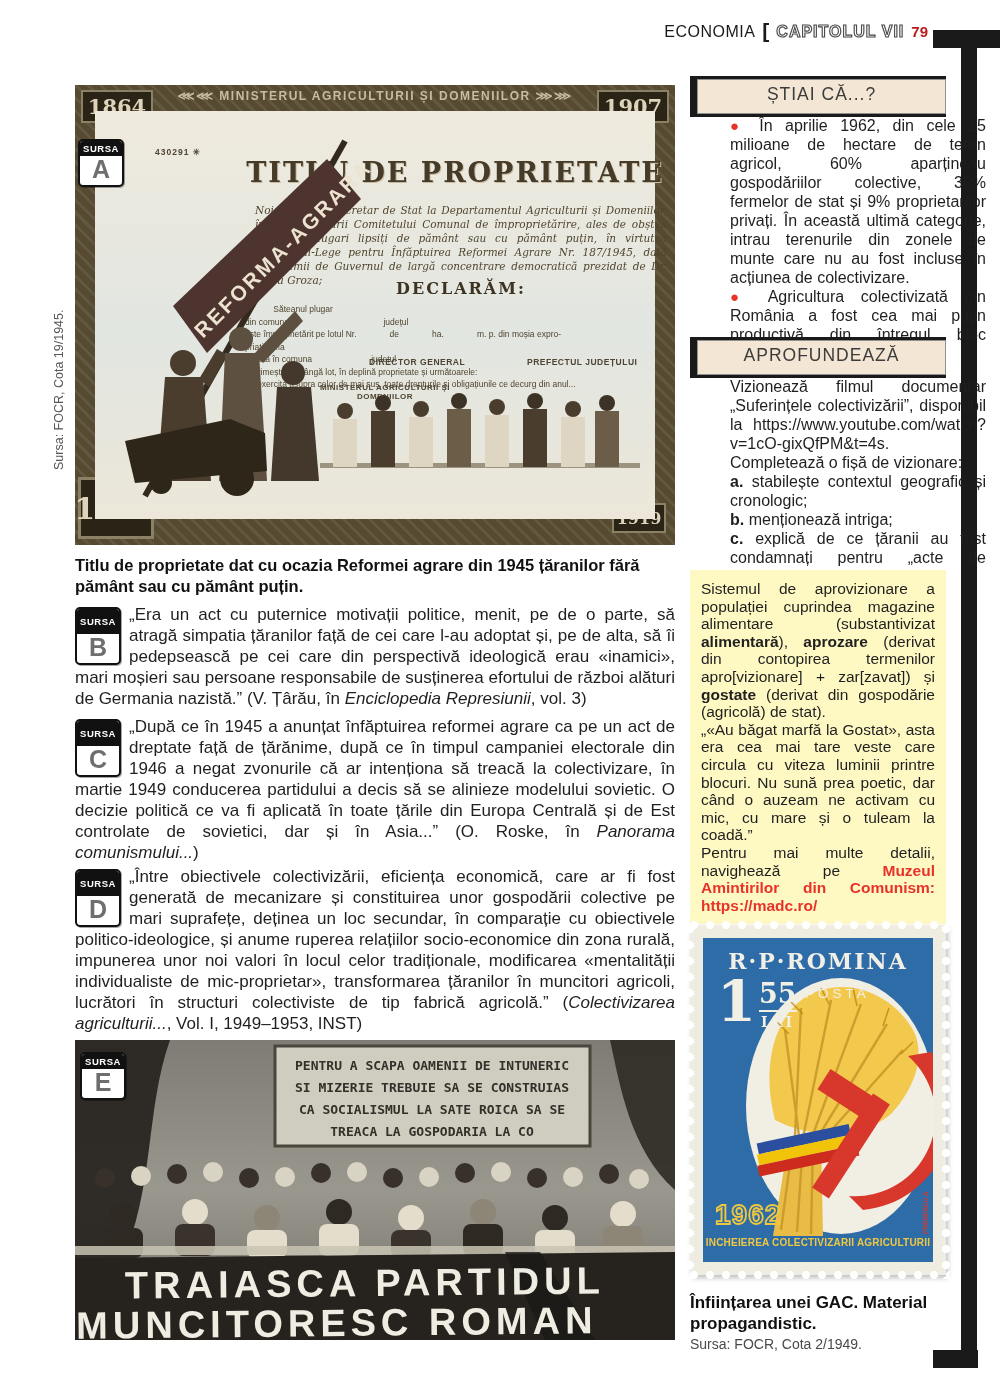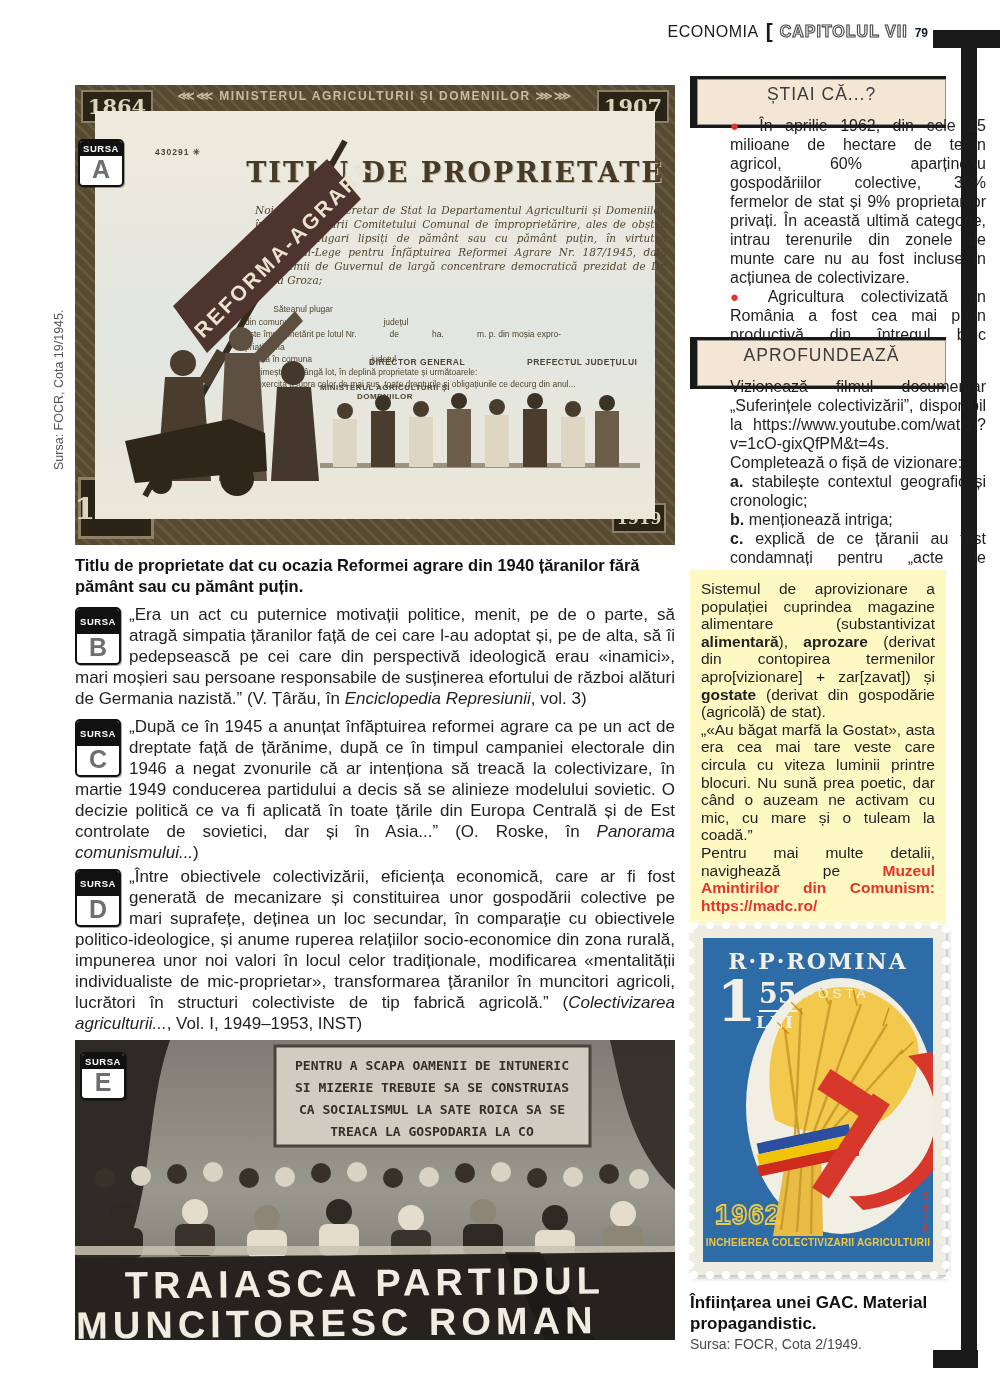--- a/index.html
+++ b/index.html
@@ -5,21 +5,21 @@
   * { margin:0; padding:0; box-sizing:border-box; }
   html,body { background:#ffffff; }
   body { font-family:"Liberation Sans", sans-serif; color:#1f1f1f; }
   .page { position:relative; width:1000px; height:1390px; background:#fff; overflow:hidden; }
 
   
   .header { position:absolute; top:18px; right:72px; display:flex; align-items:baseline; gap:7px; font-size:16px; }
   .h-section { color:#1a1a1a; letter-spacing:.5px; }
   .h-bracket { font-weight:800; font-size:21px; color:#1a1a1a; transform:translateY(1px); }
   .h-chapter { font-weight:800; letter-spacing:1px; color:#ffffff; -webkit-text-stroke:1.1px #4c4c4c; text-shadow:0 0 1px #777; }
-  .h-page { font-weight:800; font-size:12px; color:#0f172a; }
+  .h-page { font-weight:800; font-size:15px; color:#b91c1c; }
   .bar-top    { position:absolute; left:933px; top:30px;  width:67px; height:18px; background:#1a1a1a; }
   .bar-right  { position:absolute; left:961px; top:30px;  width:16px; height:1338px; background:#1a1a1a; }
   .bar-bottom { position:absolute; left:933px; top:1350px; width:45px; height:18px; background:#1a1a1a; }
 
   
   .sursa-badge { width:46px; border:2px solid #111; border-radius:5px; background:#fff; text-align:center; overflow:hidden; box-shadow:1px 1px 0 rgba(0,0,0,.35); }
   .sursa-badge .sb-top { background:#111; color:#fff; font-size:9.5px; font-weight:700; letter-spacing:.5px; padding:2px 0; }
   .sursa-badge .sb-letter { color:#6e6e6e; font-size:25px; font-weight:800; line-height:1; padding:1px 0 3px; }
   .badge-abs { position:absolute; z-index:5; }
 
@@ -59,21 +59,21 @@
   .srcblock .sursa-badge { float:left; margin:3px 8px 2px 0; }
   .srcblock em { font-style:italic; }
 
   
   .photoE { position:absolute; left:75px; top:1040px; width:600px; height:300px; background:#8d8b85; }
   .photoE svg { display:block; width:100%; height:100%; }
 
   
   .rcol-head { position:absolute; left:690px; width:256px; background:#1a1a1a; padding:3px 0 3px 7px; }
   .rcol-head .inner { background:#f4e6d4; border:1px solid #8f8f8f; text-align:center; font-size:17.5px;
-          letter-spacing:1px; color:#3c3c3c; padding:4px 0 19px; }
+          letter-spacing:1px; color:#3c3c3c; padding:4px 0 8px; }
   .rtext { position:absolute; left:690px; width:256px; font-size:16px; line-height:19px; text-align:justify;margin-left:40px; }
   .rtext p { margin-bottom:0; }
   .bullet { color:#e8332a; font-size:15px; }
   .tasklabel { font-weight:700; }
   .greenbox { position:absolute; left:690px; top:570px; width:256px; min-height:335px; background:#fef9c3;
           padding:10px 11px; font-size:15.5px; line-height:17.6px; text-align:justify; }
   .greenbox b { font-weight:700; }
   .madc-link { color:#e8332a; font-weight:700; }
 
   
@@ -83,21 +83,21 @@
   .perf-t { left:-4px; right:-4px; top:-6px; height:12px; background-image:radial-gradient(circle 4.2px at 50% 50%, #fff 92%, rgba(255,255,255,0) 95%); background-size:16px 12px; background-repeat:repeat-x; }
   .perf-b { left:-4px; right:-4px; bottom:-6px; height:12px; background-image:radial-gradient(circle 4.2px at 50% 50%, #fff 92%, rgba(255,255,255,0) 95%); background-size:16px 12px; background-repeat:repeat-x; }
   .perf-l { top:-4px; bottom:-4px; left:-6px; width:12px; background-image:radial-gradient(circle 4.2px at 50% 50%, #fff 92%, rgba(255,255,255,0) 95%); background-size:12px 16px; background-repeat:repeat-y; }
   .perf-r { top:-4px; bottom:-4px; right:-6px; width:12px; background-image:radial-gradient(circle 4.2px at 50% 50%, #fff 92%, rgba(255,255,255,0) 95%); background-size:12px 16px; background-repeat:repeat-y; }
   .stamp-blue { position:absolute; left:13px; top:13px; width:230px; height:324px; background:#2e6ca8; overflow:hidden; }
   .stamp-country { position:absolute; top:10px; left:0; right:0; text-align:center; font-family:"DejaVu Serif",serif;
           font-weight:600; font-size:22px; letter-spacing:2px; color:#f2efe6; z-index:3; }
   .stamp-val { position:absolute; left:14px; top:40px; z-index:3; color:#f2efe6; font-family:"DejaVu Serif",serif; }
   .sv-int { font-size:56px; line-height:.85; font-weight:600; float:left; }
   .sv-frac { font-size:27px; font-weight:600; margin-left:3px; display:inline-block; border-bottom:2px solid #f2efe6; padding-bottom:1px; }
-  .sv-lei { font-size:17px; letter-spacing:2px; font-weight:600; }
+  .sv-lei { font-size:14px; letter-spacing:2px; font-weight:600; margin-left:5px; }
   .stamp-posta { position:absolute; left:102px; top:48px; z-index:3; color:#f2efe6; font-size:13.5px; letter-spacing:4px; }
   .stamp-art { position:absolute; left:0; top:0; width:100%; height:100%; z-index:2; }
   .stamp-caption { position:absolute; left:690px; top:1292px; width:270px; }
   .stamp-caption .bold { font-size:17px; font-weight:700; line-height:21px; color:#111; }
   .stamp-caption .src { font-size:14px; color:#4a4a4a; margin-top:2px; }
 </style>
 </head>
 <body>
 
 <div class="page">
@@ -115,20 +115,21 @@
   <div class="docA">
     <div class="doc-banner">⋘⋘  MINISTERUL AGRICULTURII ȘI DOMENIILOR  ⋙⋙</div>
     <div class="year-plate yp-tl">1864</div>
     <div class="year-plate yp-tr">1907</div>
     <div class="year-plate yp-bl">1945</div>
     <div class="year-plate yp-br">1919</div>
     <div class="paper">
       <div class="doc-serial">430291 ✳</div>
       <div class="doc-title">TITLU DE PROPRIETATE</div>
       <div class="doc-intro">Noi, Ministru Secretar de Stat la Departamentul Agriculturii și Domeniilor, în baza hotărârii Comitetului Comunal de împroprietărire, ales de obștea sătenilor plugari lipsiți de pământ sau cu pământ puțin, în virtutea Decretului-Lege pentru Înfăptuirea Reformei Agrare Nr. 187/1945, dată plugărimii de Guvernul de largă concentrare democratică prezidat de Dr. Petru Groza;</div>
+      <div class="doc-declaram">DECLARĂM:</div>
       <div class="doc-form">
         <div>            Săteanul plugar</div>
         <div>din comuna                                        județul</div>
         <div>este împroprietărit pe lotul Nr.              de              ha.              m. p. din moșia expro-</div>
         <div>priată dela</div>
         <div>situată în comuna                         județul</div>
         <div>– Primește, pe lângă lot, în deplină proprietate și următoarele:</div>
         <div>Va exercita asupra celor de mai sus, toate drepturile și obligațiunile ce decurg din anul...</div>
       </div>
       <div class="doc-min-small">MINISTERUL AGRICULTURII ȘI DOMENIILOR</div>
@@ -181,21 +182,21 @@
     </div>
 
     <div class="sursa-badge badge-abs" style="left:3px; top:54px;">
       <div class="sb-top">SURSA</div>
       <div class="sb-letter">A</div>
     </div>
   </div>
 
   <div class="side-caption">Sursa: FOCR, Cota 19/1945.</div>
 
-  <div class="caption-a">Titlu de proprietate dat cu ocazia Reformei agrare din 1940 țăranilor fără pământ sau cu pământ puțin.</div>
+  <div class="caption-a">Titlu de proprietate dat cu ocazia Reformei agrare din 1945 țăranilor fără pământ sau cu pământ puțin.</div>
 
   <div class="srcblock" style="top:604px;">
     <div class="sursa-badge">
       <div class="sb-top">SURSA</div>
       <div class="sb-letter">B</div>
     </div>
     <p><span>„Era un act cu puternice motivații politice, menit, pe de o parte, să atragă simpatia țăranilor față de cei care l-au adoptat și, pe de alta, să îi pedepsească pe cei care din perspectivă ideologică erau «inamici», mari moșieri sau persoane responsabile de susținerea efortului de război alături de Germania nazistă.”</span><span> (V. Țârău, în </span><em>Enciclopedia Represiunii</em><span>, vol. 3)</span></p>
   </div>
 
   <div class="srcblock" style="top:716px;">

